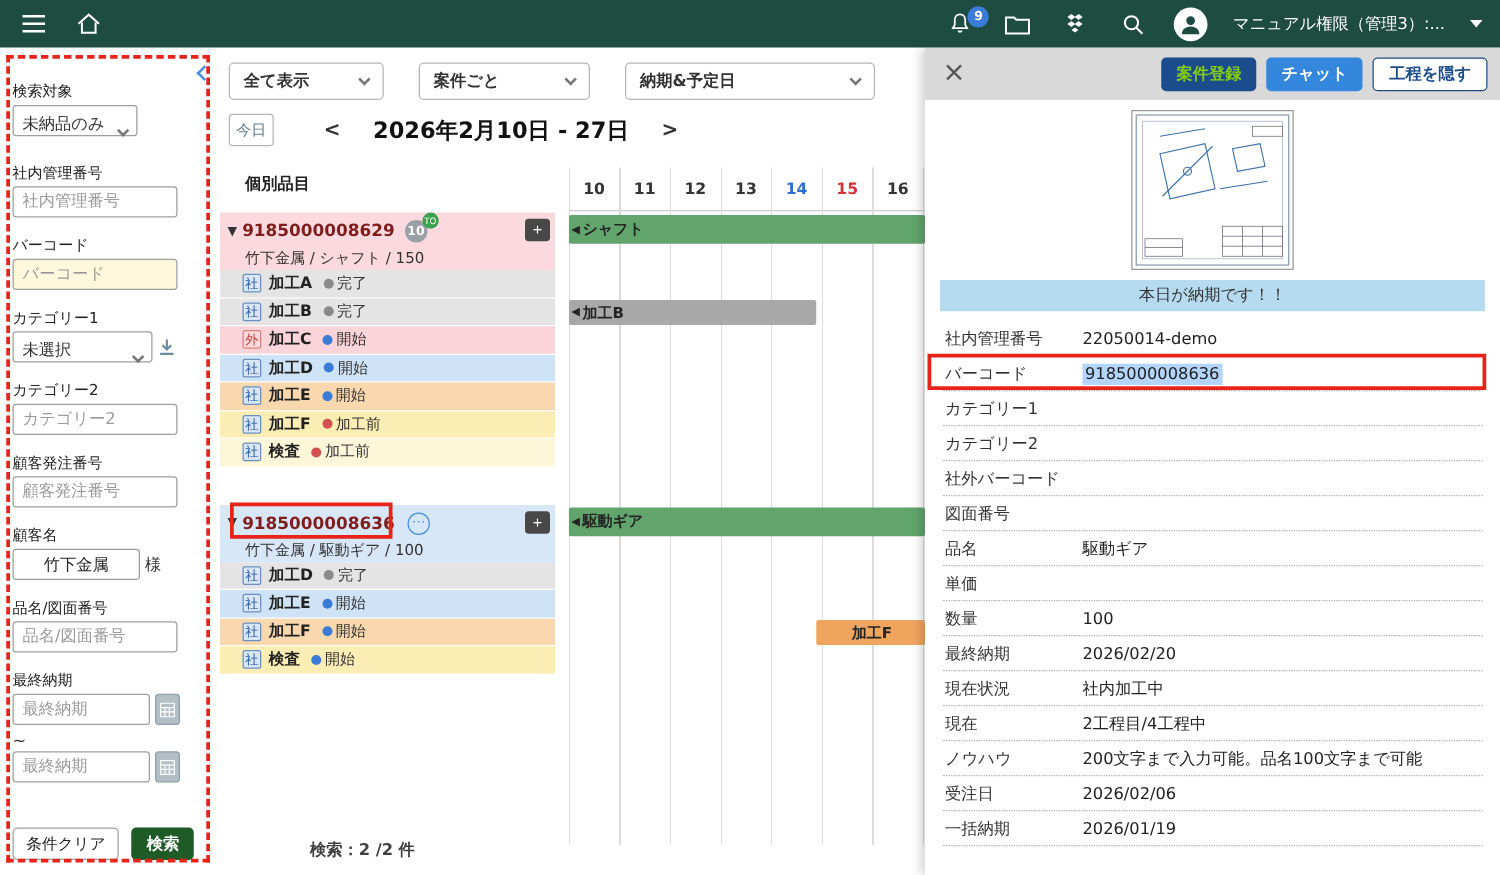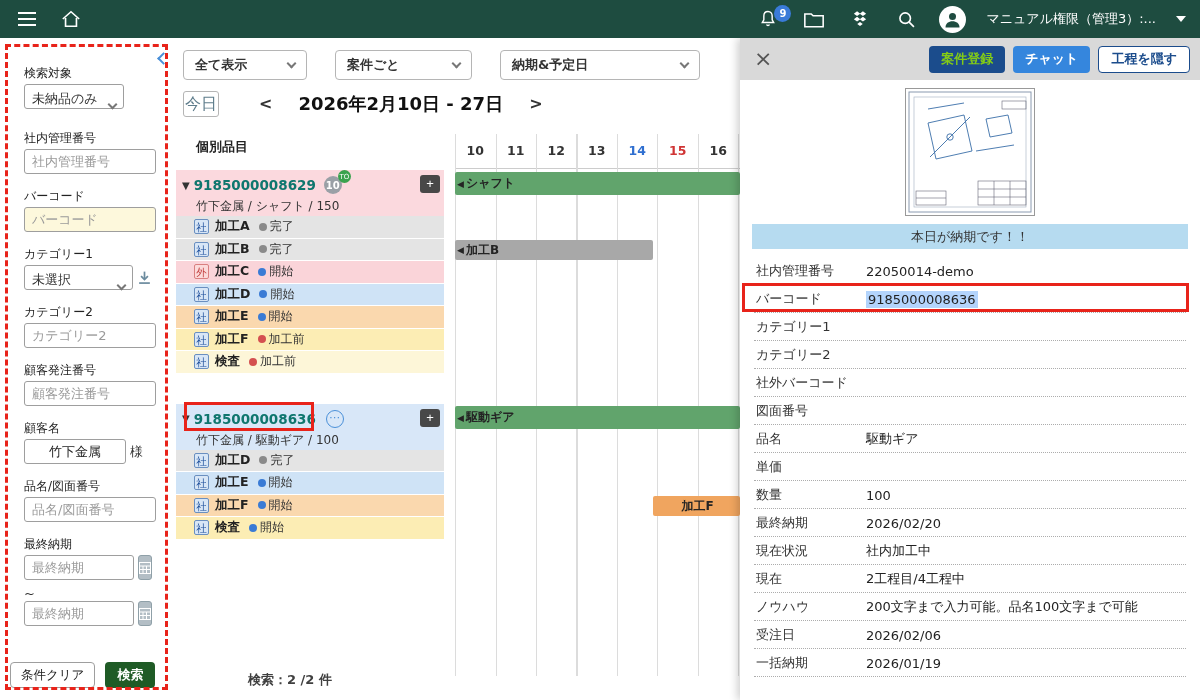--- a/index.html
+++ b/index.html
@@ -14,21 +14,21 @@
   .tb-left{display:flex;align-items:center;gap:18px;padding-left:14px}
   .tb-right{margin-left:auto;display:flex;align-items:center;gap:20px;padding-right:14px}
   .bell-wrap{position:relative}
   .nbadge{position:absolute;right:-10px;top:-1px;width:17px;height:17px;border-radius:50%;
     background:#3a7bd8;color:#fff;font-size:10px;font-weight:bold;display:flex;align-items:center;justify-content:center}
   .avatar{width:27px;height:27px;border-radius:50%;background:#fff;display:flex;align-items:center;justify-content:center}
   .account{font-size:13px;white-space:nowrap}
   .caret-down{width:0;height:0;border-left:5px solid transparent;border-right:5px solid transparent;border-top:6px solid #fff}
 
   
-  .sidebar{position:absolute;left:0;top:38px;width:176px;bottom:0;background:#fff;padding:0 24px;z-index:5}
+  .sidebar{position:absolute;left:0;top:38px;width:176px;bottom:0;background:#fff;padding:0 10px;z-index:5}
   .collapse-chev{position:absolute;right:8px;top:16px;width:9px;height:9px;border-left:2px solid #4a90d9;
     border-bottom:2px solid #4a90d9;transform:rotate(45deg);cursor:pointer}
   .sb-label{display:block;margin-top:15px;height:15px;line-height:15px;font-size:12px;color:#222}
   .sb-label.mt-first{margin-top:28px}
   .sb-label.mt-two{margin-top:22px}
   .sb-input{display:block;height:25px;width:132px;margin-top:3px;border:1px solid #9e9e9e;border-radius:3px;
     padding:0 7px;font-size:13px;color:#222;background:#fff;font-family:inherit}
   .sb-input::placeholder{color:#9a9a9a}
   .sb-input.yellow{background:#fdf8dc}
   .sb-select{height:25px;margin-top:3px;border:1px solid #9e9e9e;border-radius:3px;background:#fff;
@@ -43,39 +43,39 @@
   .btn-search{height:26px;padding:0 12px;background:var(--btn-search,#1f5b26);border:none;border-radius:4px;
     font-size:13px;font-weight:bold;color:#fff;cursor:pointer}
 
   
   .middle{position:absolute;left:176px;top:38px;width:564px;bottom:0;background:#fff;overflow:hidden}
   .filter-row{position:absolute;left:7px;top:12px;display:flex;gap:28px}
   .mid-dd{height:30px;border:1px solid #b5b5b5;border-radius:4px;background:#fff;display:flex;align-items:center;
     justify-content:space-between;padding:0 11px;font-size:13px;font-weight:bold;color:#333;cursor:pointer}
   .dd1{width:124px}.dd2{width:137px}.dd3{width:200px}
   .date-row{position:absolute;left:7px;top:52px;height:28px;display:flex;align-items:center}
-  .btn-today{height:26px;width:36px;border:1px solid #b5b5b5;border-radius:3px;background:#fff;font-size:16px;color:#5f7d8c;cursor:pointer}
+  .btn-today{height:26px;width:36px;border:1px solid #b5b5b5;border-radius:3px;background:#fff;font-size:12px;color:#5f7d8c;cursor:pointer}
   .nav-chev{font-size:16px;font-weight:bold;color:#333;cursor:pointer;line-height:1}
   .nav-prev{margin-left:40px}
   .date-title{margin:0 26px;font-size:18px;font-weight:bold;color:#111;white-space:nowrap}
   .list-header{position:absolute;left:20px;top:100px;font-size:13px;font-weight:bold;color:#222}
   .day-header{position:absolute;left:279px;top:100px;right:0;height:26px}
   .day-cell{position:absolute;top:0;width:40.5px;height:26px;line-height:26px;text-align:center;font-size:12.5px;font-weight:bold}
   .tl-underline{position:absolute;left:279px;right:0;top:130px;height:1px;background:#ccc}
   .grid-lines{position:absolute;left:279px;top:96px;width:285px;height:542px;
     background:repeating-linear-gradient(90deg,#dcdcdc 0,#dcdcdc 1px,transparent 1px,transparent 40.5px)}
 
   .rows-layer{position:absolute;left:0;top:132px;width:268px}
   .grow{width:268px;position:relative}
   .ghead{height:46px;padding:4px 6px 0 6px}
   .ghead.g-pink{background:#fbd9de}
   .ghead.g-blue{background:#d8e7f8}
   .ghead-line1{display:flex;align-items:center;height:22px}
   .gexp{font-size:10px;color:#333;margin-right:4px}
-  .gid{font-size:13.5px;font-weight:bold;color:#0f766e;cursor:pointer}
+  .gid{font-size:13.5px;font-weight:bold;color:#7f1d1d;cursor:pointer}
   .gbadge{position:relative;margin-left:8px;width:18px;height:18px;border-radius:50%;background:#9aa0a6;color:#fff;
     font-size:10px;font-weight:bold;display:inline-flex;align-items:center;justify-content:center}
   .gbadge-sup{position:absolute;top:-6px;right:-9px;width:13px;height:13px;border-radius:50%;background:#3aa24e;
     color:#fff;font-size:7px;font-weight:normal;display:flex;align-items:center;justify-content:center}
   .chat-bubble{margin-left:10px;width:18px;height:18px;border-radius:50%;border:1.5px solid #4a90d9;color:#4a90d9;
     font-size:11px;line-height:14px;text-align:center;cursor:pointer}
   .plus-btn{position:absolute;right:4px;top:5px;width:20px;height:18px;background:#484848;color:#fff;border:none;
     border-radius:3px;font-size:13px;line-height:16px;text-align:center;cursor:pointer}
   .gsub{height:20px;line-height:20px;padding-left:14px;font-size:12px;color:#333;white-space:nowrap}
   .trow{height:22.5px;display:flex;align-items:center;padding-left:18px;border-bottom:1px solid #fff;cursor:pointer}

